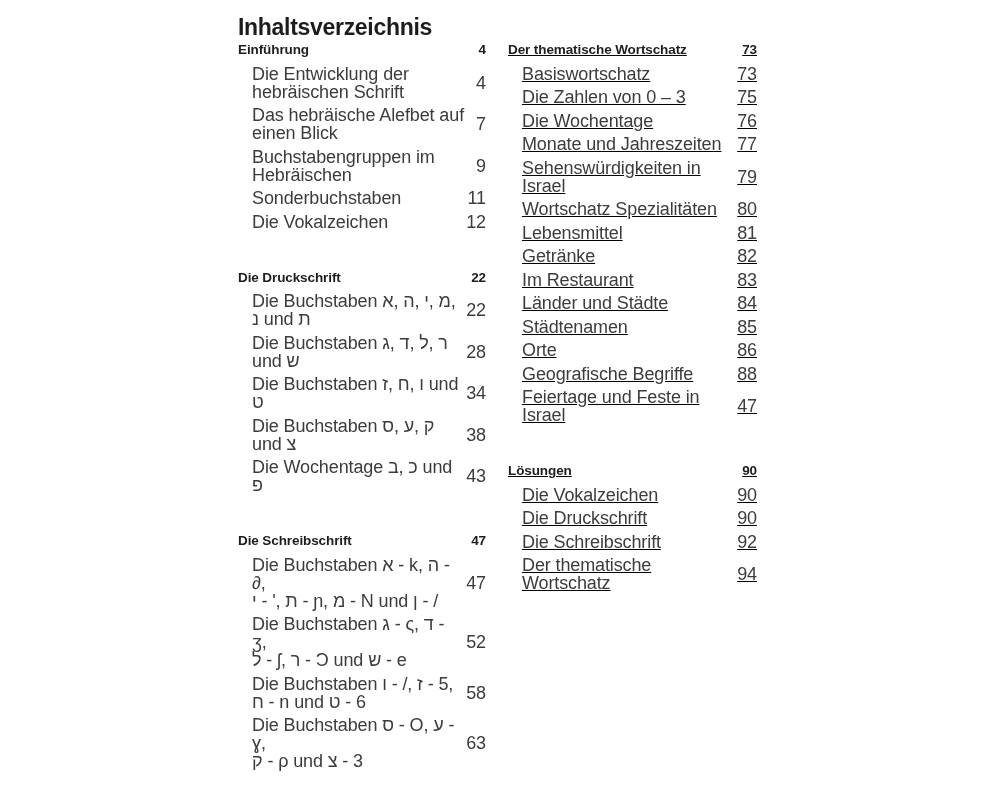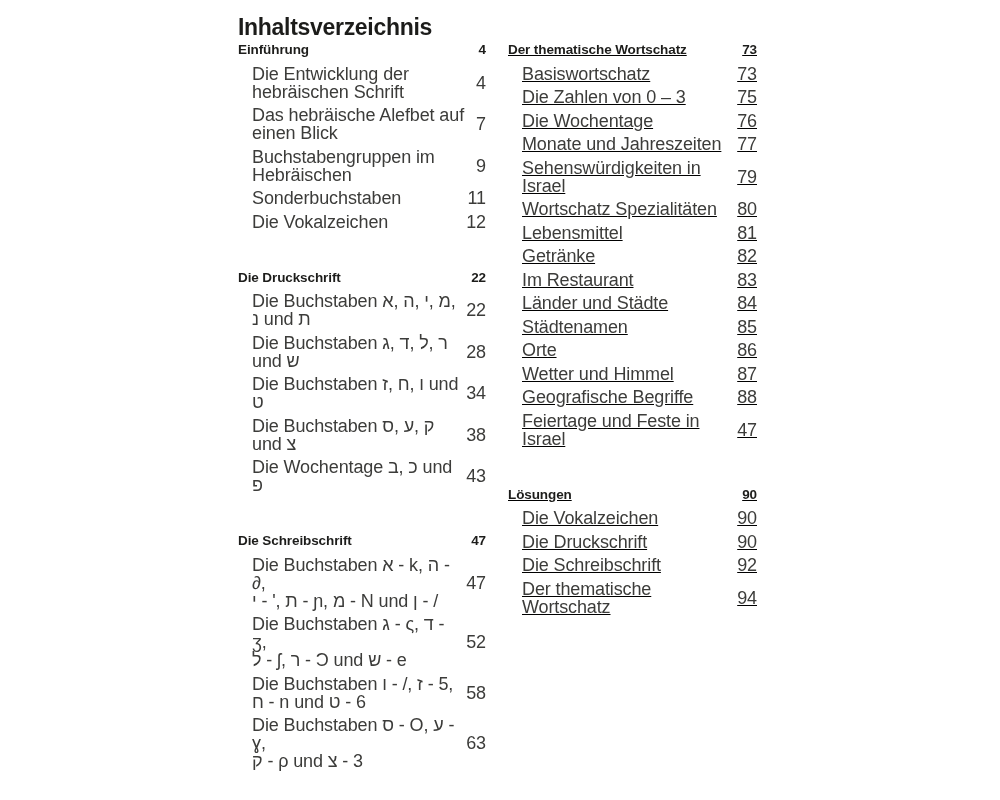--- a/index.html
+++ b/index.html
@@ -221,24 +221,20 @@
         </div>
         <div class="toc-item">
           <div class="toc-label">Städtenamen</div>
           <div class="toc-page">85</div>
         </div>
         <div class="toc-item">
           <div class="toc-label">Orte</div>
           <div class="toc-page">86</div>
         </div>
         <div class="toc-item">
-          <div class="toc-label">Wetter und Himmel</div>
-          <div class="toc-page">87</div>
-        </div>
-        <div class="toc-item">
           <div class="toc-label">Geografische Begriffe</div>
           <div class="toc-page">88</div>
         </div>
         <div class="toc-item">
           <div class="toc-label">Feiertage und Feste in Israel</div>
           <div class="toc-page">47</div>
         </div>
       </div>
       <div class="toc-section">
         <div class="toc-header">

